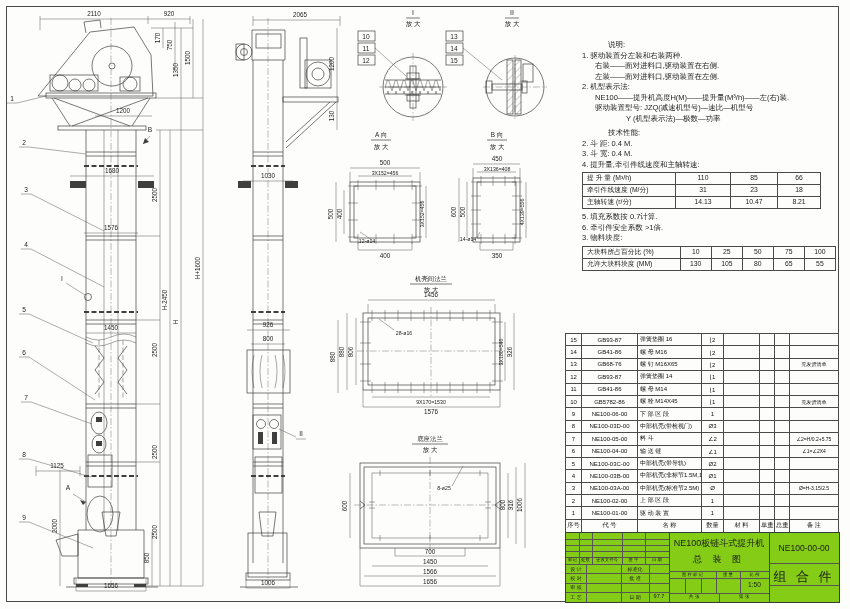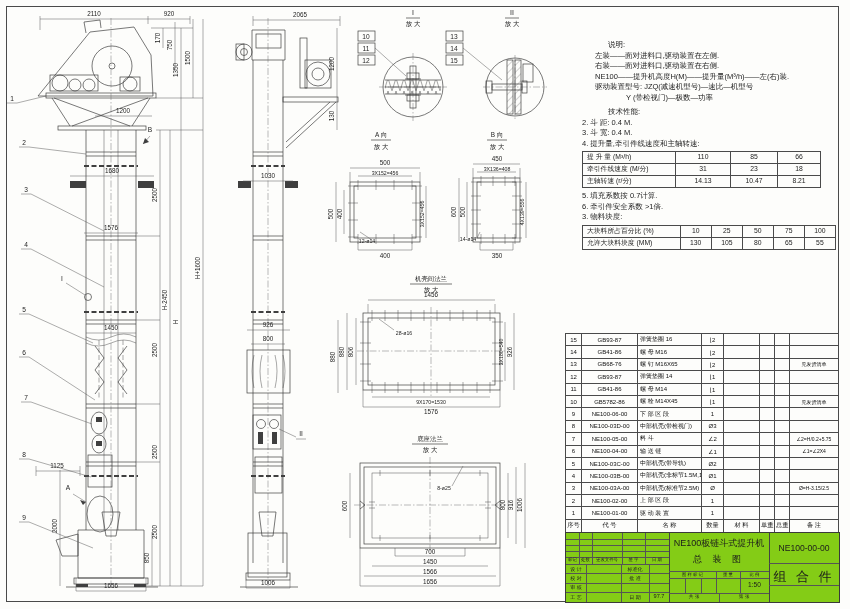--- a/index.html
+++ b/index.html
@@ -297,25 +297,27 @@
       <text class="dim" x="522" y="505" transform="rotate(-90 522 505)">1006</text>
       <text class="dim" x="430" y="554">700</text>
       <text class="dim" x="430" y="564">1450</text>
       <text class="dim" x="430" y="574">1566</text>
       <text class="dim" x="430" y="584">1656</text>
     </g>
   </svg>
 
   <div id="notes">
     <div class="ctr">说明:</div>
+    <div>1. 驱动装置分左装和右装两种.</div>
+    <div class="ind1">右装——面对进料口,驱动装置在右侧.</div>
     <div class="ind1">左装——面对进料口,驱动装置在左侧.</div>
-    <div class="ind1">右装——面对进料口,驱动装置在右侧.</div>
+    <div>2. 机型表示法:</div>
     <div class="ind1">NE100——提升机高度H(M)——提升量(M³/h)——左(右)装.</div>
     <div class="ind1">驱动装置型号: JZQ(减速机型号)—速比—机型号</div>
-    <div class="ind2">Y (带检视门)—极数—功率</div>
+    <div class="ind2">Y (机型表示法)—极数—功率</div>
     <div style="height:4px"></div>
     <div class="ctr">技术性能:</div>
     <div>2. 斗  距: 0.4 M.</div>
     <div>3. 斗  宽: 0.4 M.</div>
     <div>4. 提升量,牵引件线速度和主轴转速:</div>
     <table>
       <tbody>
           <tr>
         <td class="lb" style="width:86px">提 升 量  (M³/h)</td>
         <td style="width:50px">110</td>

